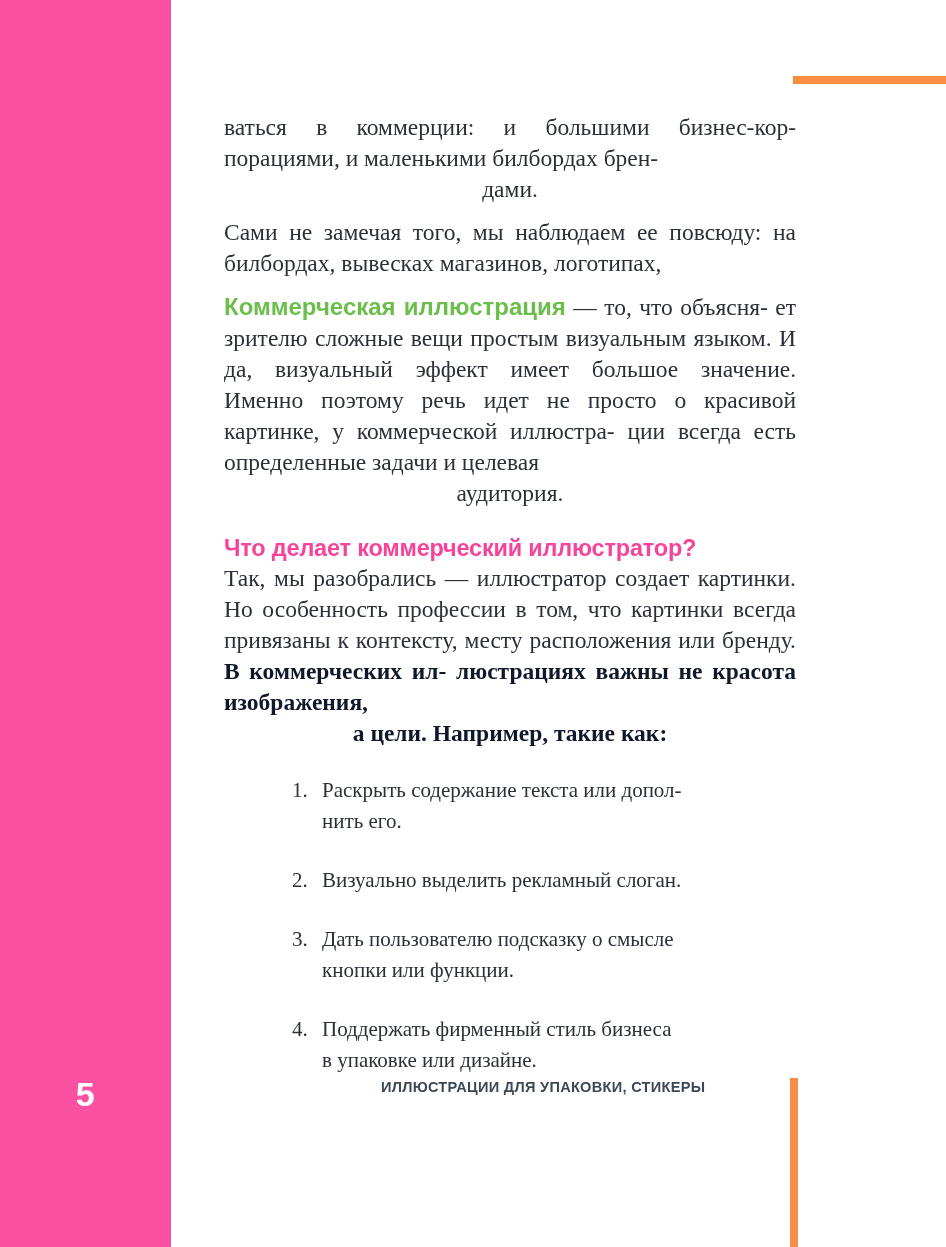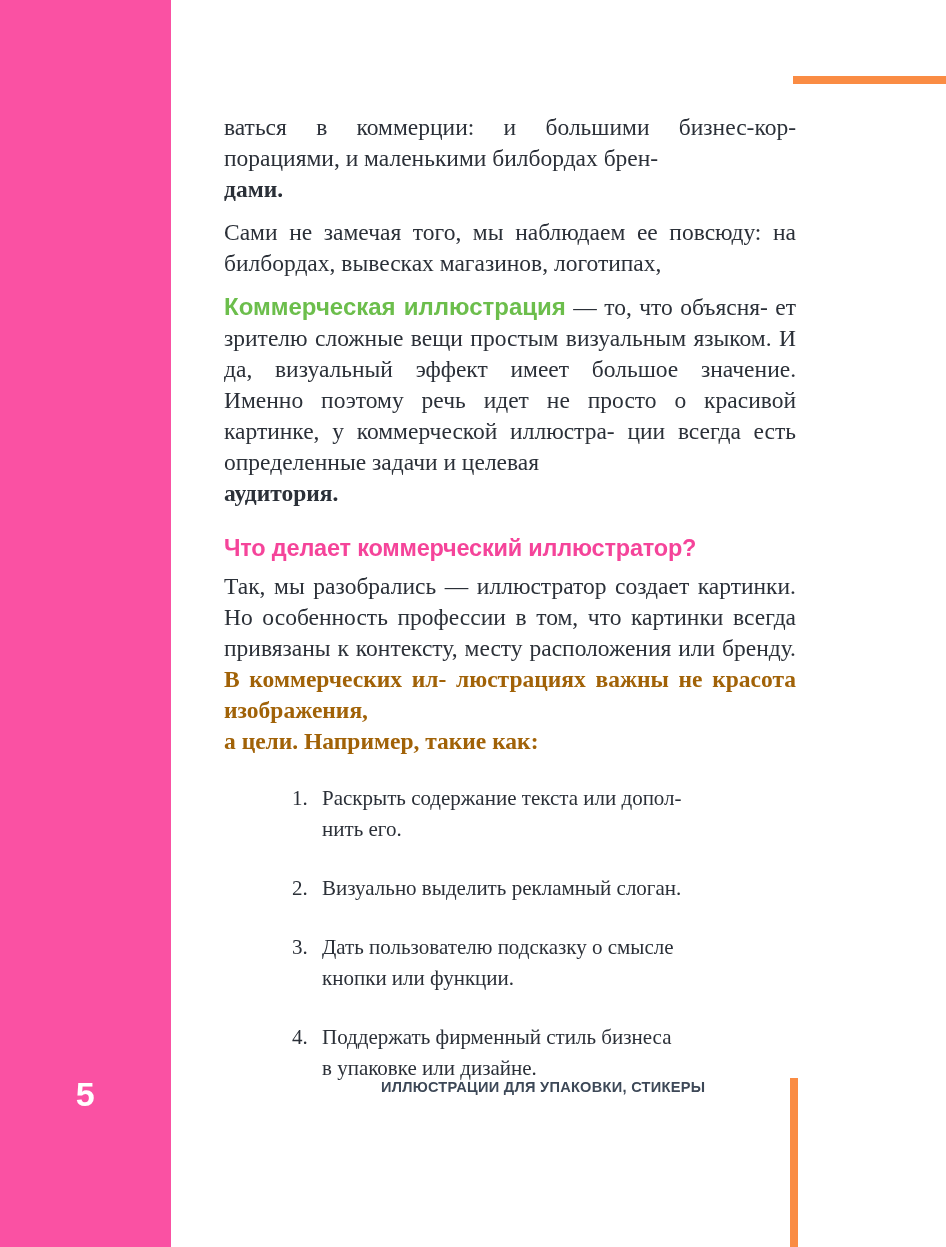--- a/index.html
+++ b/index.html
@@ -82,26 +82,26 @@
     margin-bottom: 0;
   }
 
   .accent-green-sans {
     color: #6cbe4c;
     font-family: "Liberation Sans", sans-serif;
     font-weight: bold;
     font-size: 24px;
   }
   .accent-green-serif {
-    color: #a16207;
+    color: #0f172a;
     font-weight: bold;
   }
 
   h2.section-heading {
-    margin: 24px 0 8px 0;
+    margin: 24px 0 0 0;
     color: #f5449a;
     font-family: "Liberation Sans", sans-serif;
     font-weight: bold;
     font-size: 23.5px;
     line-height: 30px;
     letter-spacing: -0.2px;
   }
 
   ol.goal-list {
     margin: 26px 0 0 0;
@@ -132,22 +132,21 @@
     text-align: left;
     color: #2b3038;
   }
   ol.goal-list > li .last-line {
     display: block;
     text-align: left;
   }
 
   p.body .last-line {
     display: block;
-    text-align: left;
-    font-weight: bold;
+    text-align: center;
   }
 
   
   .footer-label {
     position: absolute;
     left: 381px;
     top: 1077px;
     color: #3d4857;
     font-family: "Liberation Sans", sans-serif;
     font-weight: bold;

